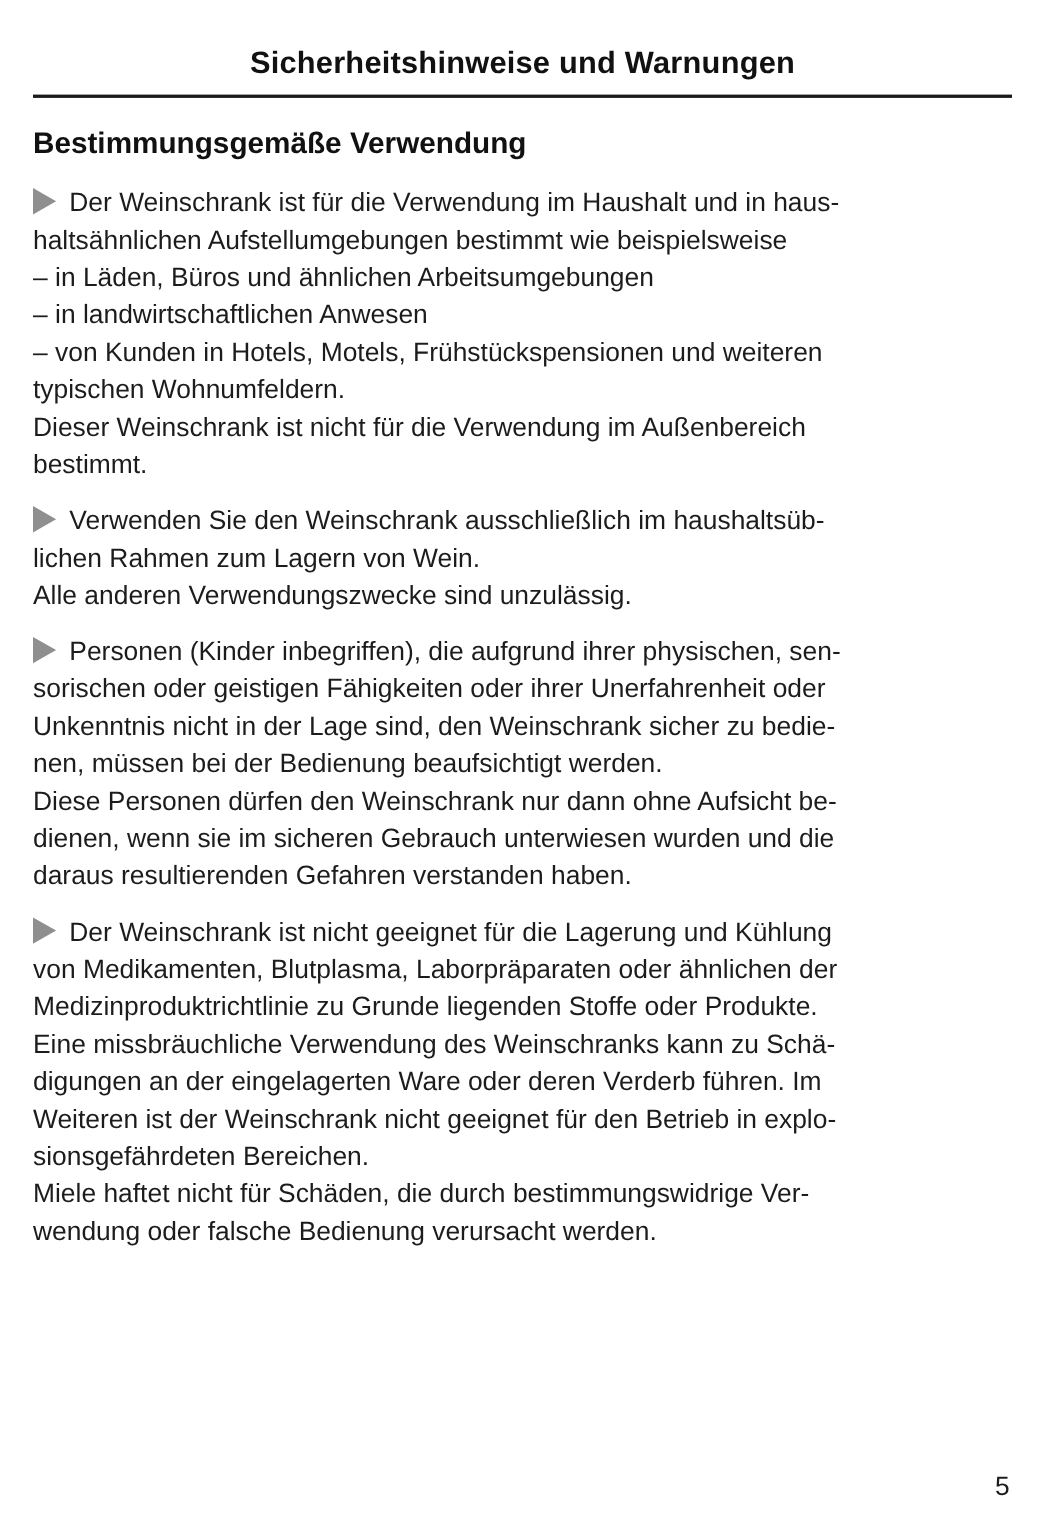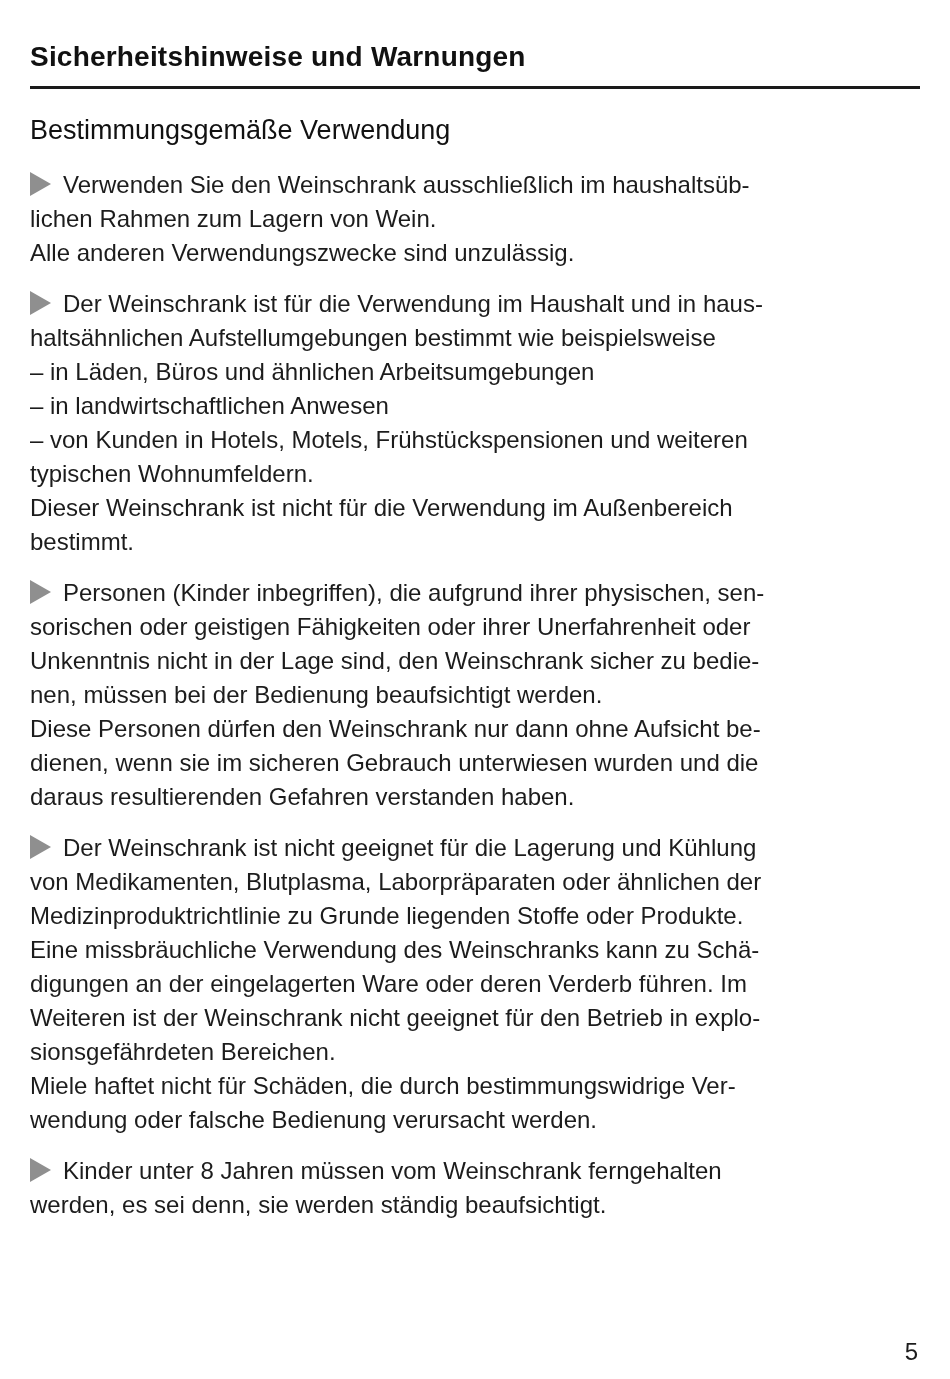--- a/index.html
+++ b/index.html
@@ -19,33 +19,33 @@
     position: absolute;
     inset: 0;
     padding: 40px 30px 0 30px;
     box-sizing: border-box;
   }
   .header-title {
     margin: 0;
     font-size: 28px;
     font-weight: bold;
     color: #111111;
-    text-align: left;
+    text-align: center;
     letter-spacing: 0.2px;
     line-height: 1.2;
   }
   .header-rule {
     border: none;
     border-top: 3px solid #1a1a1a;
     margin: 12px 0 0 0;
   }
   .section-heading {
     margin: 26px 0 22px 0;
     font-size: 27px;
-    font-weight: normal;
+    font-weight: bold;
     color: #111111;
     line-height: 1.15;
   }
   .para {
     margin: 0 0 17px 0;
     font-size: 24px;
     line-height: 34px;
     color: #1c1c1c;
   }
   .para-text {
@@ -84,32 +84,32 @@
   <header>
     <h1 class="header-title">Sicherheitshinweise und Warnungen</h1>
     <hr class="header-rule">
   </header>
 
   <main>
 
     <section>
       <h2 class="section-heading">Bestimmungsgemäße Verwendung</h2>
 
-      <p class="para"><span class="tri"></span><span class="para-text">Verwenden Sie den Weinschrank ausschließlich im haushaltsüb-
-lichen Rahmen zum Lagern von Wein.
-Alle anderen Verwendungszwecke sind unzulässig.</span></p>
-
       <p class="para"><span class="tri"></span><span class="para-text">Der Weinschrank ist für die Verwendung im Haushalt und in haus-
 haltsähnlichen Aufstellumgebungen bestimmt wie beispielsweise
 – in Läden, Büros und ähnlichen Arbeitsumgebungen
 – in landwirtschaftlichen Anwesen
 – von Kunden in Hotels, Motels, Frühstückspensionen und weiteren
 typischen Wohnumfeldern.
 Dieser Weinschrank ist nicht für die Verwendung im Außenbereich
 bestimmt.</span></p>
+
+      <p class="para"><span class="tri"></span><span class="para-text">Verwenden Sie den Weinschrank ausschließlich im haushaltsüb-
+lichen Rahmen zum Lagern von Wein.
+Alle anderen Verwendungszwecke sind unzulässig.</span></p>
 
       <p class="para"><span class="tri"></span><span class="para-text">Personen (Kinder inbegriffen), die aufgrund ihrer physischen, sen-
 sorischen oder geistigen Fähigkeiten oder ihrer Unerfahrenheit oder
 Unkenntnis nicht in der Lage sind, den Weinschrank sicher zu bedie-
 nen, müssen bei der Bedienung beaufsichtigt werden.
 Diese Personen dürfen den Weinschrank nur dann ohne Aufsicht be-
 dienen, wenn sie im sicheren Gebrauch unterwiesen wurden und die
 daraus resultierenden Gefahren verstanden haben.</span></p>
 
       <p class="para"><span class="tri"></span><span class="para-text">Der Weinschrank ist nicht geeignet für die Lagerung und Kühlung
@@ -118,21 +118,19 @@
 Eine missbräuchliche Verwendung des Weinschranks kann zu Schä-
 digungen an der eingelagerten Ware oder deren Verderb führen. Im
 Weiteren ist der Weinschrank nicht geeignet für den Betrieb in explo-
 sionsgefährdeten Bereichen.
 Miele haftet nicht für Schäden, die durch bestimmungswidrige Ver-
 wendung oder falsche Bedienung verursacht werden.</span></p>
     </section>
 
     <section>
 
-      <p class="para"><span class="tri"></span><span class="para-text">Kinder unter 8 Jahren müssen vom Weinschrank ferngehalten
-werden, es sei denn, sie werden ständig beaufsichtigt.</span></p>
     </section>
 
   </main>
 
   <div class="page-number">5</div>
 
 </div>
 
 </body></html>

